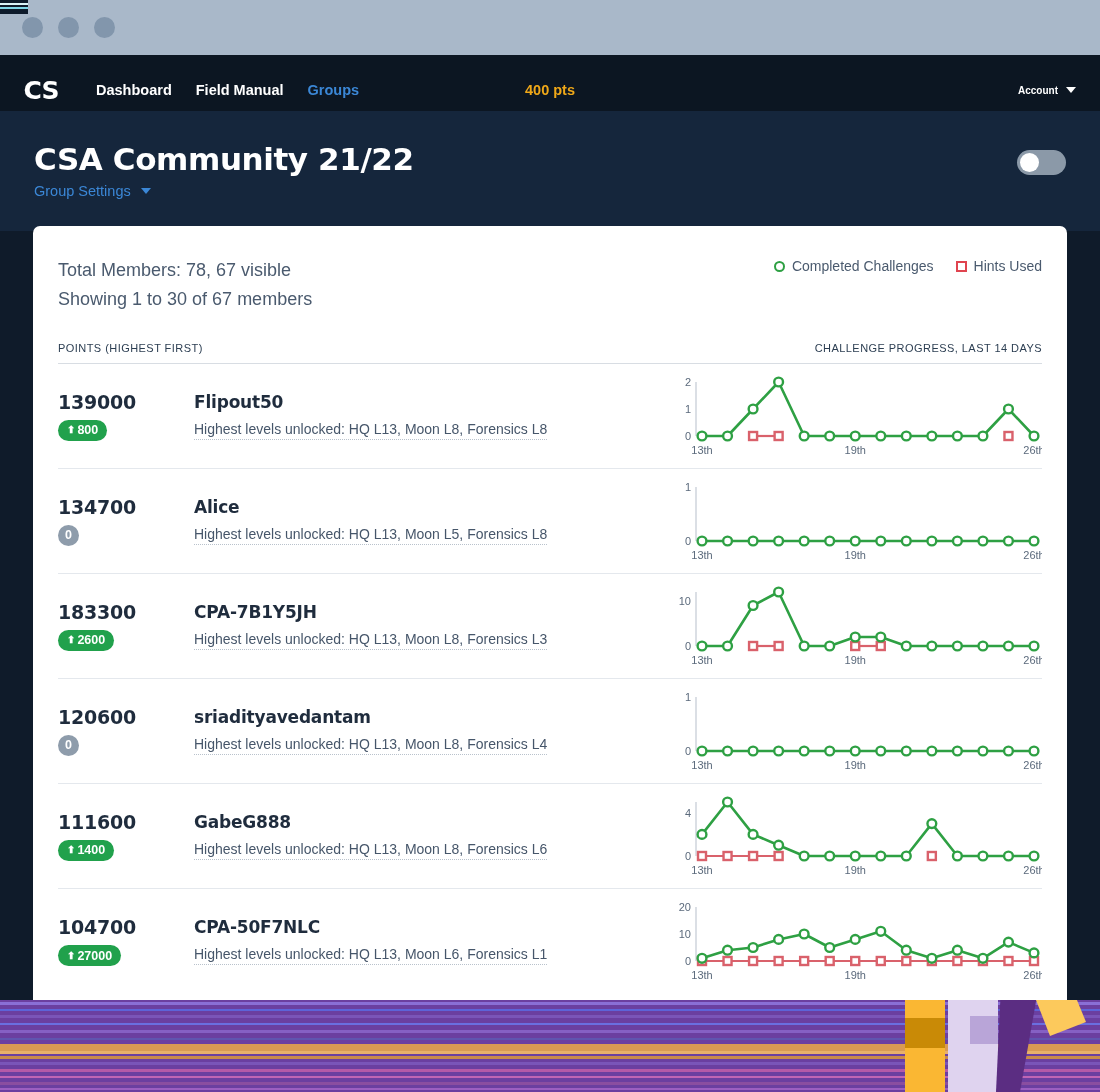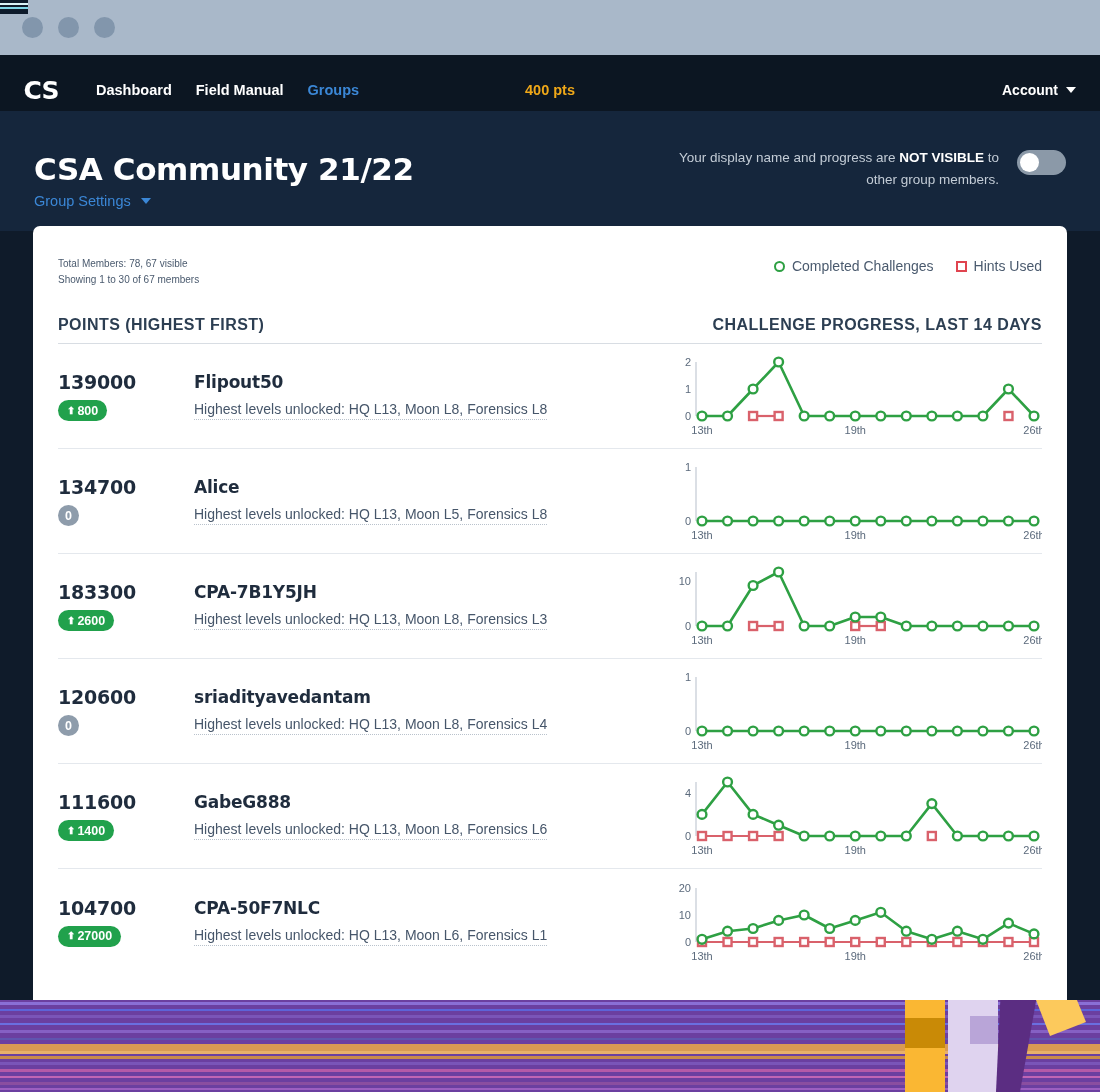--- a/index.html
+++ b/index.html
@@ -40,32 +40,32 @@
   .nav-link {
     font-size: 14.5px; color: #ffffff; font-weight: 600; cursor: pointer;
     white-space: nowrap;
   }
   .nav-link.active { color: #3b87d6; }
   .nav-points {
     position: absolute; left: 50%; transform: translateX(-50%);
     font-size: 14.5px; font-weight: 700; color: #f0a818;
   }
   .nav-account {
-    margin-left: auto; font-size: 14px; color: #ffffff; font-weight: 600;
+    margin-left: auto; font-size: 10px; color: #ffffff; font-weight: 600;
     display: flex; align-items: center; gap: 8px; cursor: pointer;
   }
   .caret-down {
     width: 0; height: 0; border-left: 5px solid transparent;
     border-right: 5px solid transparent; border-top: 6px solid currentColor;
   }
 
   
   .hero {
     position: absolute; top: 111px; left: 0; width: 1100px; height: 120px;
-    background: #15263c; padding: 40px 34px 0 34px;
+    background: #15263c; padding: 30px 34px 0 34px;
   }
   .hero-title {
     font-size: 31px; font-weight: 700; color: #ffffff; letter-spacing: -0.4px;
     font-family: "DejaVu Sans", sans-serif;
   }
   .hero-sub {
     margin-top: 6px; font-size: 14.5px; color: #3b87d6; font-weight: 500;
     display: inline-flex; align-items: center; gap: 10px; cursor: pointer;
   }
   .visibility-box {
@@ -86,38 +86,38 @@
     border-radius: 50%; background: #ffffff;
   }
 
   
   .card {
     position: absolute; top: 226px; left: 33px; width: 1034px; height: 790px;
     background: #ffffff; border-radius: 7px; overflow: hidden;
     padding: 30px 25px 0 25px;
   }
   .card-head { display: flex; justify-content: space-between; align-items: flex-start; }
-  .card-stats { font-size: 10px; color: #4a5a6e; line-height: 1.6; }
+  .card-stats { font-size: 18px; color: #4a5a6e; line-height: 1.6; }
   .legend { display: flex; gap: 22px; align-items: center; padding-top: 2px; justify-content: flex-end; }
   .legend-item { display: flex; align-items: center; gap: 7px; font-size: 14px; color: #4a5a6e; }
   .legend-circle {
     width: 11px; height: 11px; border-radius: 50%;
     border: 2.5px solid #2ea043; box-sizing: border-box;
   }
   .legend-square {
     width: 11px; height: 11px; border: 2.5px solid #e0444f; box-sizing: border-box;
   }
 
   .col-heads {
     margin-top: 28px; display: flex; justify-content: space-between;
     align-items: flex-end; padding-bottom: 9px;
     border-bottom: 1px solid #d8dde3;
   }
   .col-head {
-    font-size: 16px; font-weight: 700; color: #2c3e52; letter-spacing: 0.45px;
+    font-size: 11px; font-weight: 400; color: #2c3e52; letter-spacing: 0.45px;
   }
 
   
   .rows { }
   .row {
     display: flex; align-items: center; height: 105px;
     border-bottom: 1px solid #e4e8ed;
   }
   .row:last-child { border-bottom: none; }
   .row-points { width: 82px; flex: none; }
@@ -185,23 +185,20 @@
   </div>
 
   <div class="hero">
     <div class="hero-title">CSA Community 21/22</div>
     <div class="hero-sub">
       <span>Group Settings</span>
       <span class="caret-down"></span>
     </div>
 
     <div class="visibility-box">
-      <div class="visibility-text">
-        <span>Your display name and progress are </span><b>NOT VISIBLE</b><span> to other group members.</span>
-      </div>
       <div class="toggle">
         <div class="toggle-knob"></div>
       </div>
     </div>
   </div>
 
   <div class="card">
     <div class="card-head">
       <div class="card-stats">
         <div>Total Members: 78, 67 visible</div>

